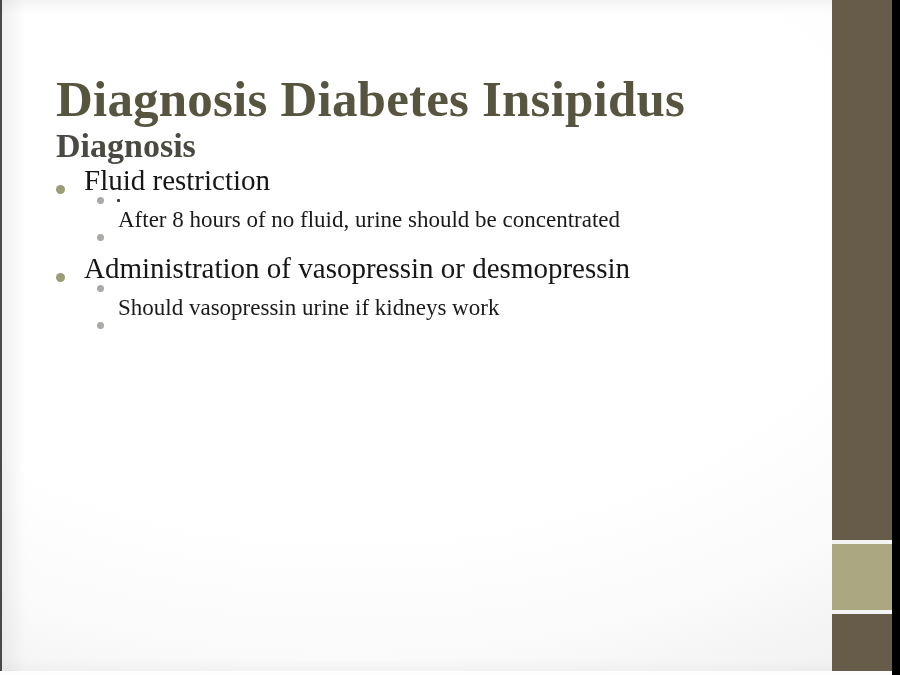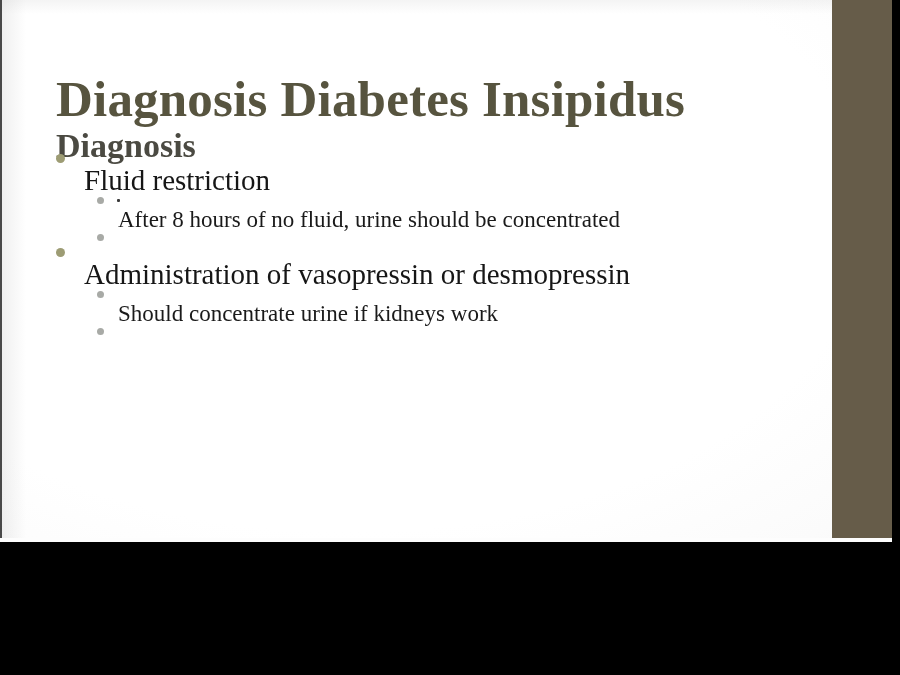--- a/index.html
+++ b/index.html
@@ -10,21 +10,21 @@
   body {
     width: 900px;
     height: 675px;
     overflow: hidden;
     font-family: "Liberation Serif", serif;
   }
 
   #slide {
     position: relative;
     width: 900px;
-    height: 542px;
+    height: 675px;
     background: #ffffff;
     overflow: hidden;
   }
 
   
   .canvas {
     position: absolute;
     left: 0;
     top: 0;
     width: 832px;
@@ -115,21 +115,21 @@
 
   .body-block {
     position: absolute;
     left: 56px;
     top: 160px;
     width: 740px;
   }
 
   .lvl1 {
     display: flex;
-    align-items: flex-start;
+    align-items: flex-end;
     margin: 0 0 2px 0;
   }
   .lvl1 .dot {
     flex: 0 0 auto;
     width: 9px;
     height: 9px;
     border-radius: 50%;
     background: #9d9c74;
     margin-right: 19px;
     position: relative;
@@ -195,27 +195,27 @@
       <span class="txt">Fluid restriction</span>
     </div>
     <div class="lvl2">
       <span class="dot"></span>
       <span class="txt">After 8 hours of no fluid, urine should be concentrated</span>
     </div>
     <div class="lvl2">
       <span class="dot"></span>
     </div>
 
-    <div class="lvl1" style="margin-top:8px;">
+    <div class="lvl1" style="margin-top:2px;">
       <span class="dot"></span>
       <span class="txt">Administration of vasopressin or desmopressin</span>
     </div>
     <div class="lvl2">
       <span class="dot"></span>
-      <span class="txt">Should concentrate urine if kidneys work</span>
+      <span class="txt">Should vasopressin urine if kidneys work</span>
     </div>
     <div class="lvl2">
       <span class="dot"></span>
     </div>
 
   </div>
 
   <div class="right-band">
     <div class="accent" id="band-accent" style="top: 543px; height: 67px;"></div>
   </div>

